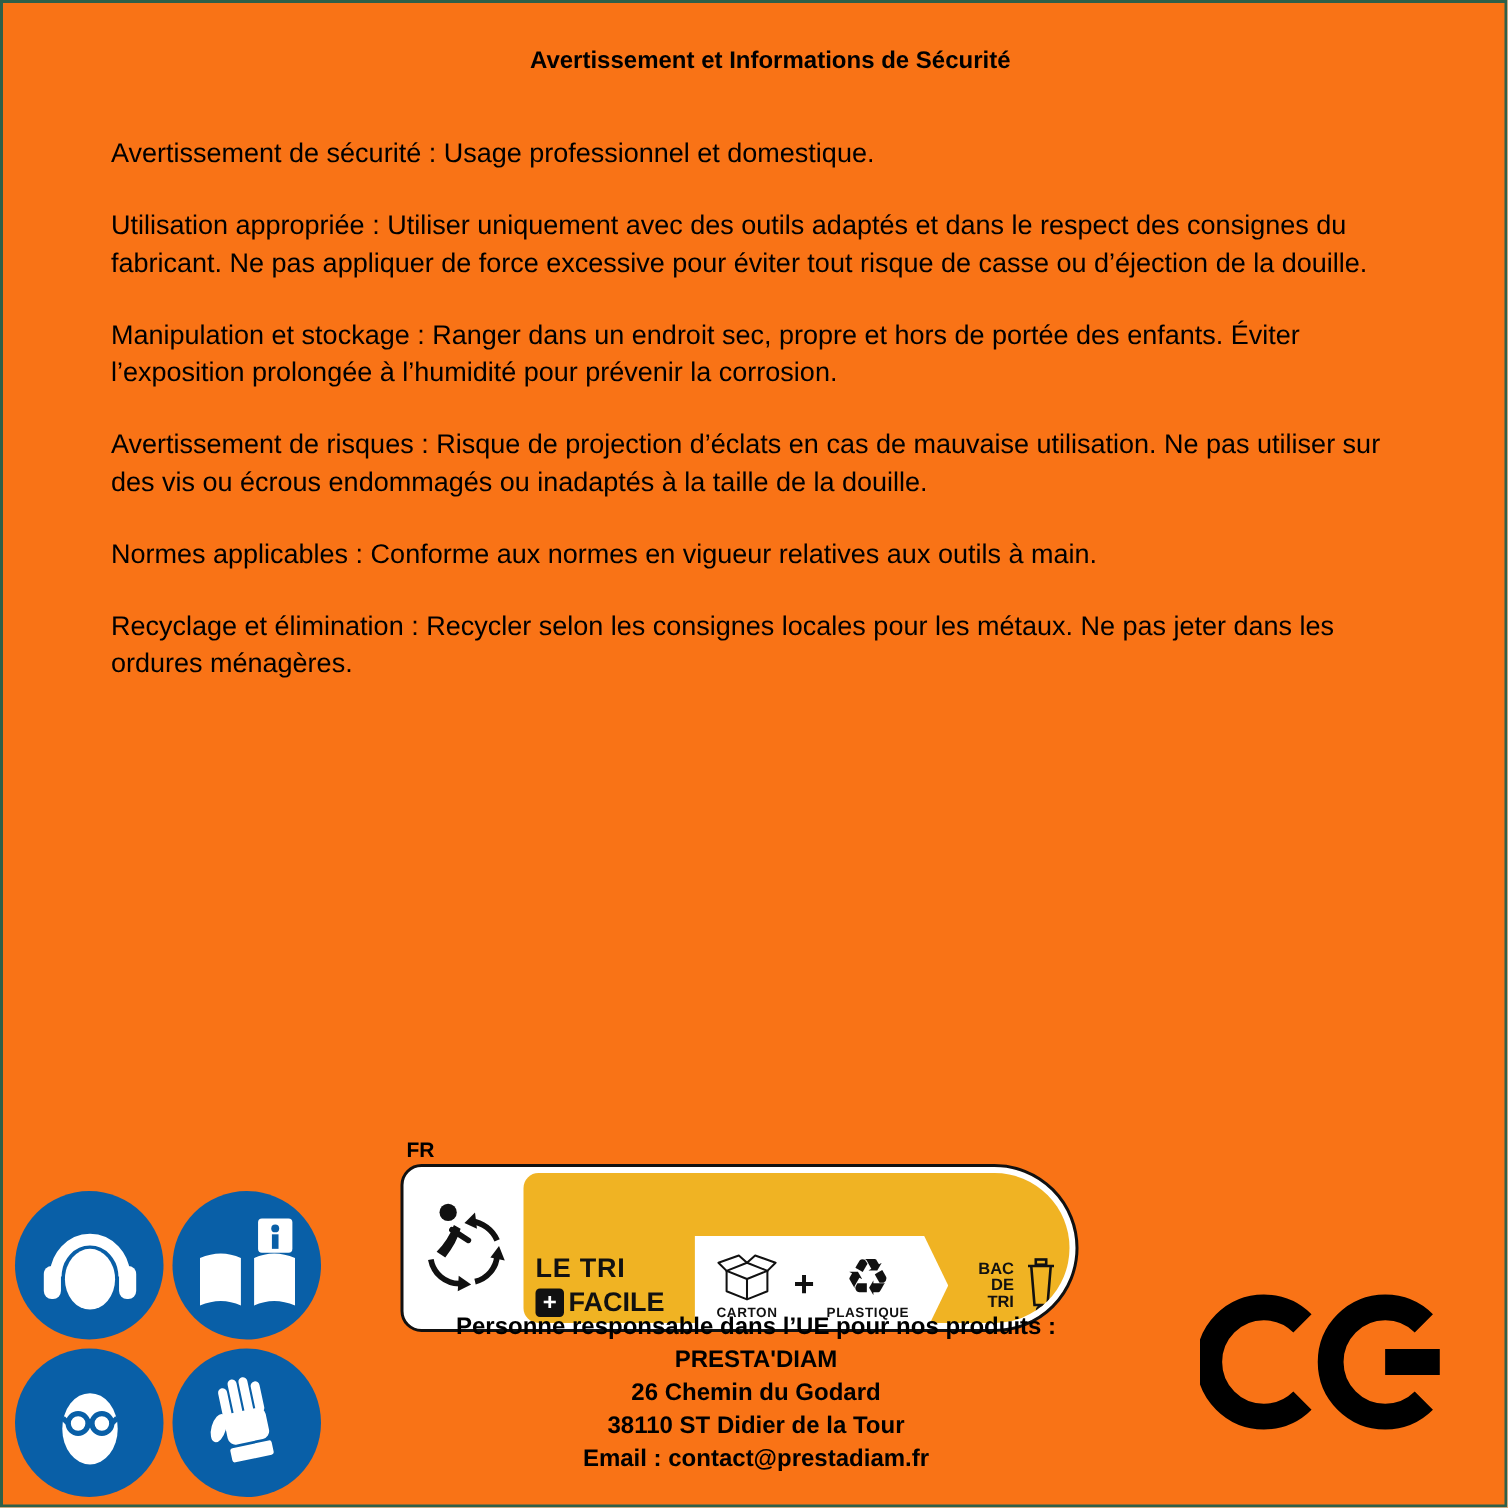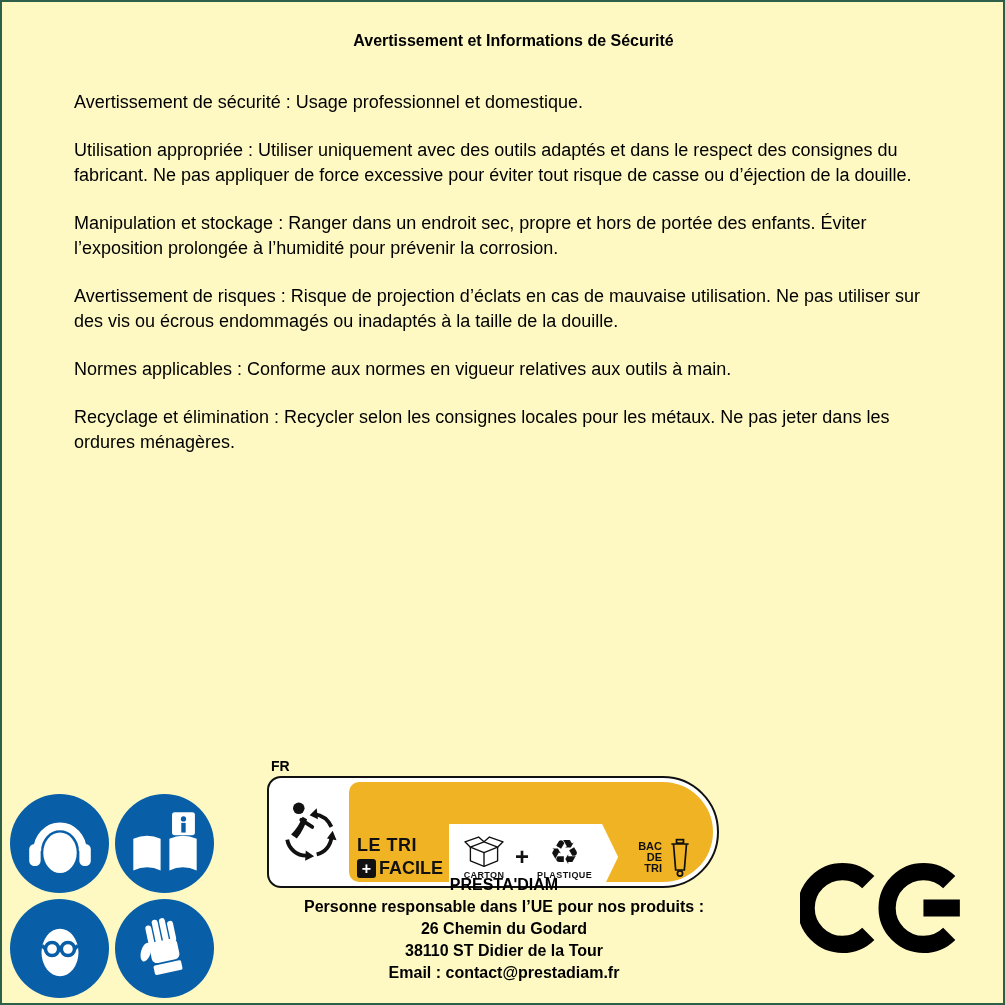--- a/index.html
+++ b/index.html
@@ -1,21 +1,21 @@
 <!DOCTYPE html>
 <html><head>
 <meta charset="utf-8">
 <style>
   html,body{margin:0;padding:0;background:#fff;}
   .page{
     position:relative;
     width:1005px;height:1005px;
     box-sizing:border-box;
     border:2px solid #2e6049;
-    background:#fef9c3;
+    background:#f97316;
     font-family:"Liberation Sans", sans-serif;
     color:#000;
     overflow:hidden;
   }
   .content{padding:24px 50px 0 72px;}
   .title{
     font-size:16px;font-weight:bold;text-align:center;
     margin:6px 0 40px 0;
   }
   .para{
@@ -41,21 +41,21 @@
     height:112px;background:#fff;border:2px solid #111;
     border-radius:14px 56px 56px 14px;
     display:flex;overflow:hidden;box-sizing:border-box;
   }
   .triman{width:80px;display:flex;align-items:center;justify-content:center;flex:none;}
   .yellow-zone{
     flex:1;margin:4px 4px 4px 0;background:#f0b323;
     border-radius:10px 50px 50px 10px;
     display:flex;flex-direction:column;overflow:hidden;
   }
-  .yz-top{flex:1;display:flex;align-items:center;padding:0 6px 0 8px;gap:6px;margin-top:42px;}
+  .yz-top{flex:1;display:flex;align-items:center;padding:0 6px 0 8px;gap:20px;margin-top:42px;}
   .letri{flex:none;}
   .letri-line1{font-size:18px;font-weight:800;letter-spacing:0.5px;color:#111;}
   .letri-line2{display:flex;align-items:center;font-size:18px;font-weight:800;color:#111;margin-top:2px;}
   .plus-box{
     width:19px;height:19px;background:#111;color:#fff;border-radius:3px;
     display:inline-flex;align-items:center;justify-content:center;
     font-size:16px;font-weight:bold;margin-right:3px;flex:none;
   }
   .white-arrow{
     flex:none;background:#fff;height:62px;
@@ -204,22 +204,22 @@
               </g>
             </svg>
           </div>
         </div>
         <div class="yz-tag">Séparez les éléments avant de trier</div>
       </div>
     </div>
   </div>
 
   <div class="address">
+    <div>Personne responsable dans l’UE pour nos produits :</div>
     <div>PRESTA'DIAM</div>
-    <div>Personne responsable dans l’UE pour nos produits :</div>
     <div>26 Chemin du Godard</div>
     <div>38110 ST Didier de la Tour</div>
     <div>Email : contact@prestadiam.fr</div>
   </div>
 
   <div class="ce-mark" aria-label="CE">
     <svg width="172" height="112" viewBox="0 0 170 100">
       <g fill="none" stroke="#000" stroke-width="17">
         <path d="M67.5,24.5 A36,36 0 1 0 67.5,75.5"></path>
         <path d="M147.5,24.5 A36,36 0 1 0 147.5,75.5"></path>

